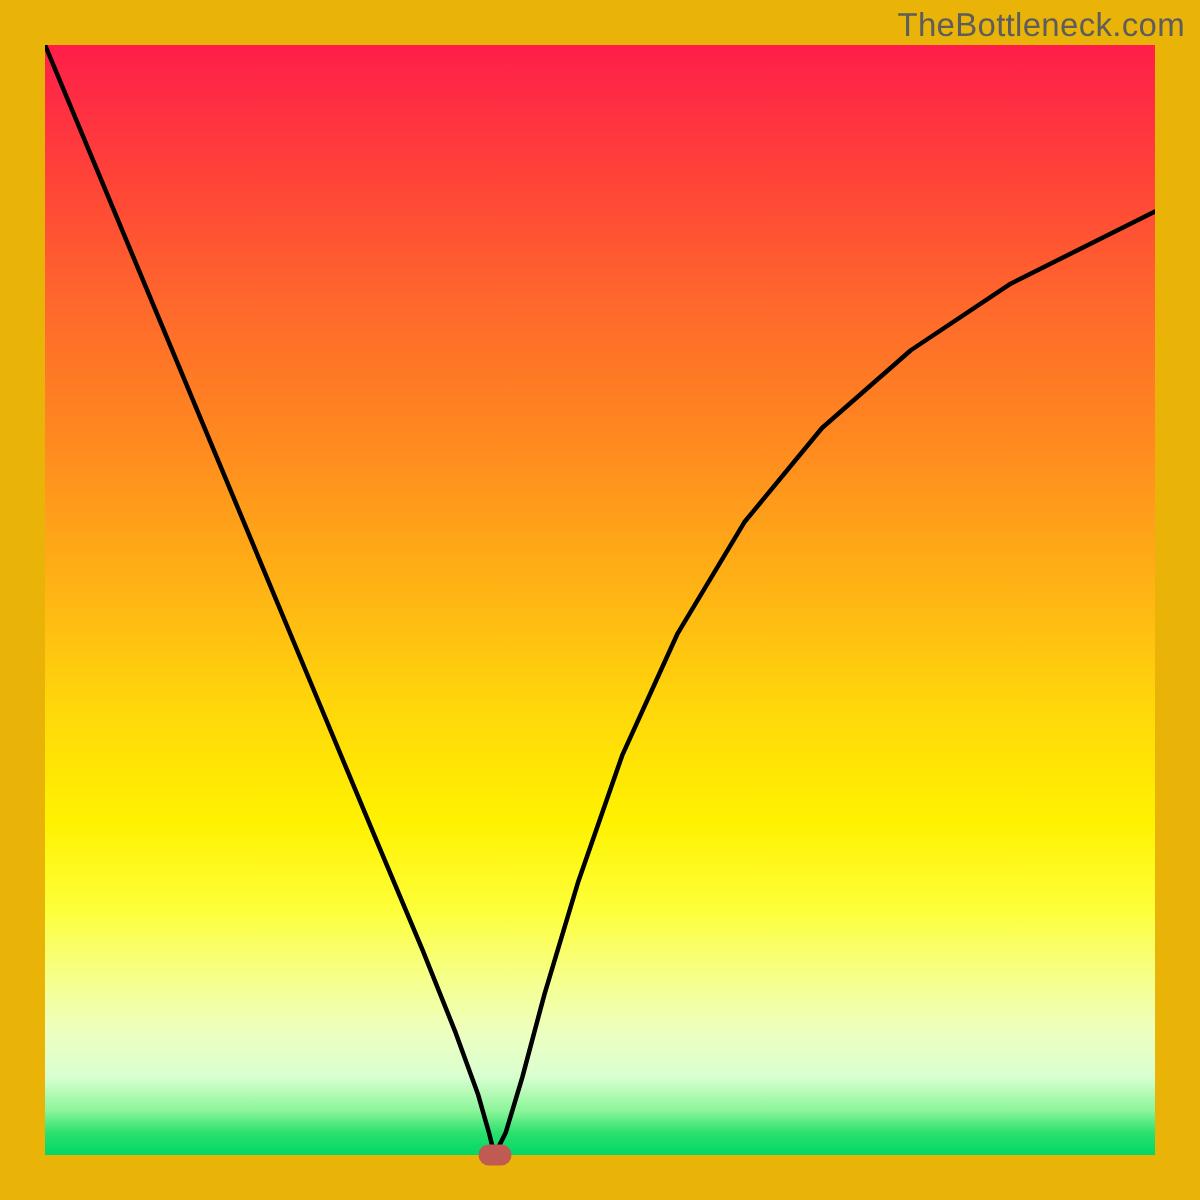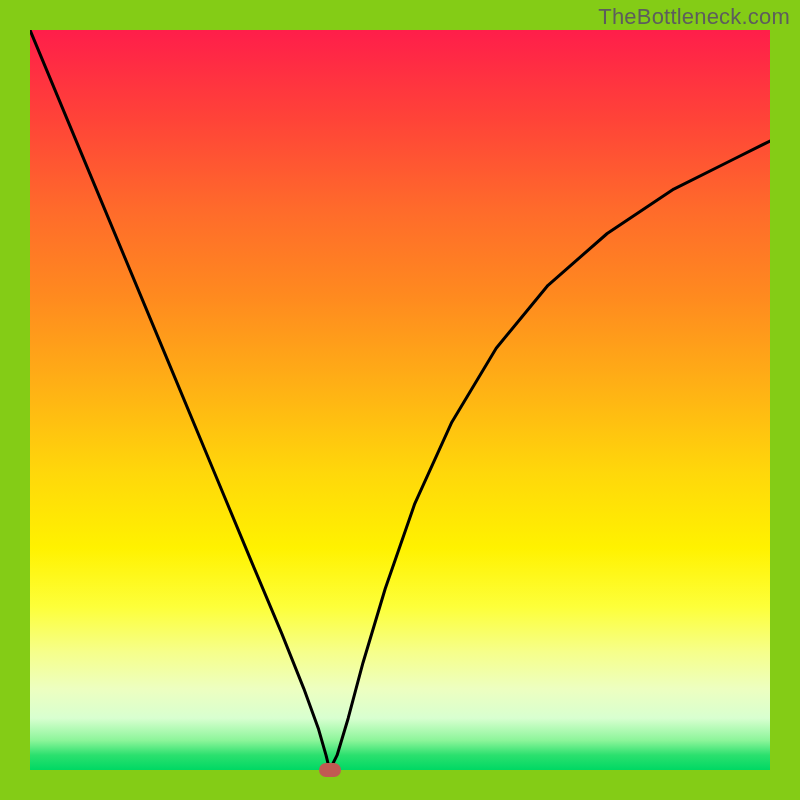--- a/index.html
+++ b/index.html
@@ -8,21 +8,21 @@
     width: 800px;
     height: 800px;
     overflow: hidden;
     font-family: Arial, Helvetica, sans-serif;
     background: #000;
   }
   .frame {
     position: relative;
     width: 800px;
     height: 800px;
-    background: #84cc16;
+    background: #eab308;
   }
   .watermark {
     position: absolute;
     top: 4px;
     right: 10px;
     color: #5d5d5d;
     font-size: 22px;
     font-family: Arial, Helvetica, sans-serif;
     letter-spacing: 0.2px;
     z-index: 10;

